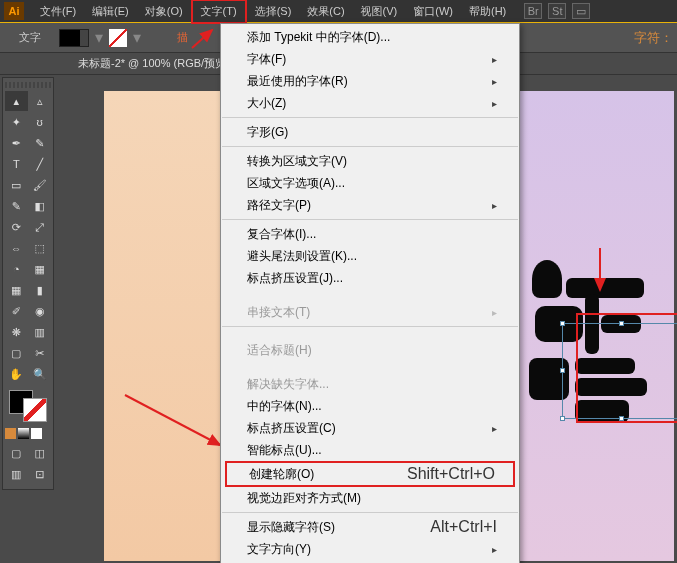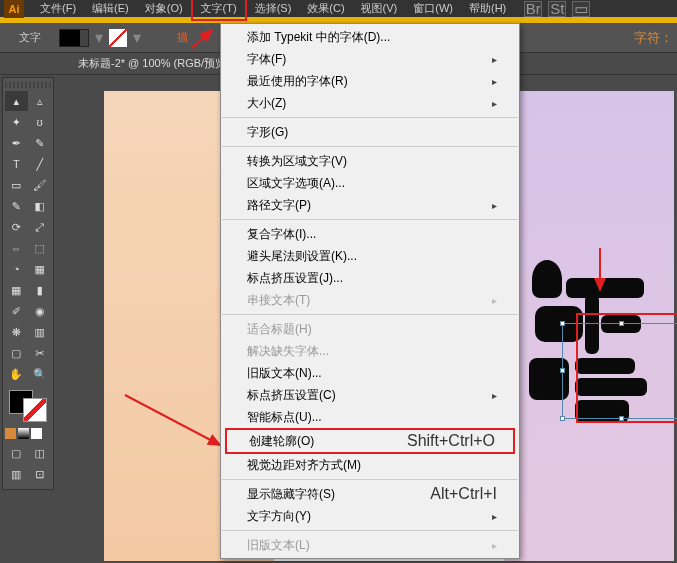--- a/index.html
+++ b/index.html
@@ -1,25 +1,25 @@
 <!DOCTYPE html>
 <html><head>
 <meta charset="utf-8">
 <style>
 * { margin: 0; padding: 0; box-sizing: border-box; font-family: "Microsoft YaHei", sans-serif; }
 body { width: 677px; height: 563px; background: #4a4a4a; overflow: hidden; position: relative; }
 
 
-.menubar { background: #333; height: 23px; display: flex; align-items: center; padding-left: 4px; border-bottom: 6px solid #eab308; }
+.menubar { background: #333; height: 23px; display: flex; align-items: center; padding-left: 4px; border-bottom: 1px solid #eab308; }
 .ai-logo { width: 20px; height: 18px; background: #6a3a00; color: #ff9a00; font-weight: bold; font-size: 11px; display: flex; align-items: center; justify-content: center; margin-right: 8px; }
 .menu-item { color: #ccc; font-size: 11px; padding: 3px 8px; cursor: default; }
 .menu-item.active { border: 2px solid #e02020; }
 .menu-rest { display: flex; align-items: center; }
 .menu-right-icons { display: flex; gap: 6px; margin-left: 10px; }
-.small-icon { width: 18px; height: 16px; border: 1px solid #666; background: #3c3c3c; display: flex; align-items: center; justify-content: center; color: #999; font-size: 15px; }
+.small-icon { width: 18px; height: 16px; border: 1px solid #666; background: #3c3c3c; display: flex; align-items: center; justify-content: center; color: #999; font-size: 11px; }
 
 
 .options-bar { background: #535353; height: 30px; display: flex; align-items: center; padding-left: 19px; border-bottom: 1px solid #333; gap: 6px; }
 .opt-label { color: #ccc; font-size: 11px; margin-right: 12px; }
 .swatch { width: 30px; height: 18px; background: #000; border: 1px solid #222; display: inline-flex; }
 .swatch .drp { width: 8px; background: #444; }
 .diag-swatch { width: 18px; height: 18px; background: linear-gradient(to bottom right, transparent 45%, #e02020 45%, #e02020 55%, transparent 55%), #fff; }
 .opt-red { color: #e63; font-size: 11px; margin-left: 30px; }
 .opt-divider { width: 1px; height: 22px; background: #333; margin: 0 4px; }
 .zi-fu { color: #d78a3c; font-size: 13px; margin-left: auto; margin-right: 4px; }
@@ -48,21 +48,21 @@
 .grad-right { position: absolute; right: 0; top: 0; width: 170px; height: 100%; background: linear-gradient(to bottom, #d6c3e8, #e5c8e0); }
 .glyph-cluster { position: absolute; right: 6px; top: 140px; width: 160px; height: 220px; display: flex; flex-direction: column; align-items: center; justify-content: center; }
 .gshape { background: #0a0a0a; border-radius: 6px; }
 .bbox { position: absolute; border: 1px solid #58a; }
 .bbox .h { position: absolute; width: 5px; height: 5px; background: #fff; border: 1px solid #58a; }
 .redbox { position: absolute; border: 2px solid #e02020; }
 
 
 .dropdown { position: absolute; left: 220px; top: 23px; width: 300px; background: #f0f0f0; border: 1px solid #8a8a8a; box-shadow: 2px 2px 6px rgba(0,0,0,0.4); z-index: 50; padding: 2px 0; }
 .dd-item { height: 22px; padding: 0 22px 0 26px; display: flex; align-items: center; justify-content: space-between; font-size: 12px; color: #000; cursor: default; }
-.dd-item.disabled { color: #999; }
+.dd-item.disabled { color: #999; margin-top: 12px; }
 .dd-item.has-sub::after { content: "▸"; font-size: 10px; color: #444; margin-left: 6px; }
 .dd-item.disabled.has-sub::after { color: #bbb; }
 .dd-sep { height: 1px; background: #ccc; margin: 3px 1px; }
 .dd-label { flex: 1; }
 .dd-sc { font-size: 16px; color: #333; }
 .dd-highlight { border: 2px solid #e02020; margin: 0 4px; }
 .dd-highlight .dd-item { padding: 0 18px 0 22px; gap: 40px; }
 
 
 .arrow-svg { position: absolute; pointer-events: none; z-index: 45; }
@@ -265,21 +265,21 @@
       <span class="dd-label">串接文本(T)</span>
     </div>
   <div class="dd-sep"></div>
   <div class="dd-item disabled">
       <span class="dd-label">适合标题(H)</span>
     </div>
   <div class="dd-item disabled">
       <span class="dd-label">解决缺失字体...</span>
     </div>
   <div class="dd-item">
-      <span class="dd-label">旧版文本(N)...</span>
+      <span class="dd-label">中的字体(N)...</span>
     </div>
   <div class="dd-item has-sub">
       <span class="dd-label">标点挤压设置(C)</span>
     </div>
   <div class="dd-item">
       <span class="dd-label">智能标点(U)...</span>
     </div>
   <div class="dd-highlight">
     <div class="dd-item">
         <span class="dd-label">创建轮廓(O)</span>

